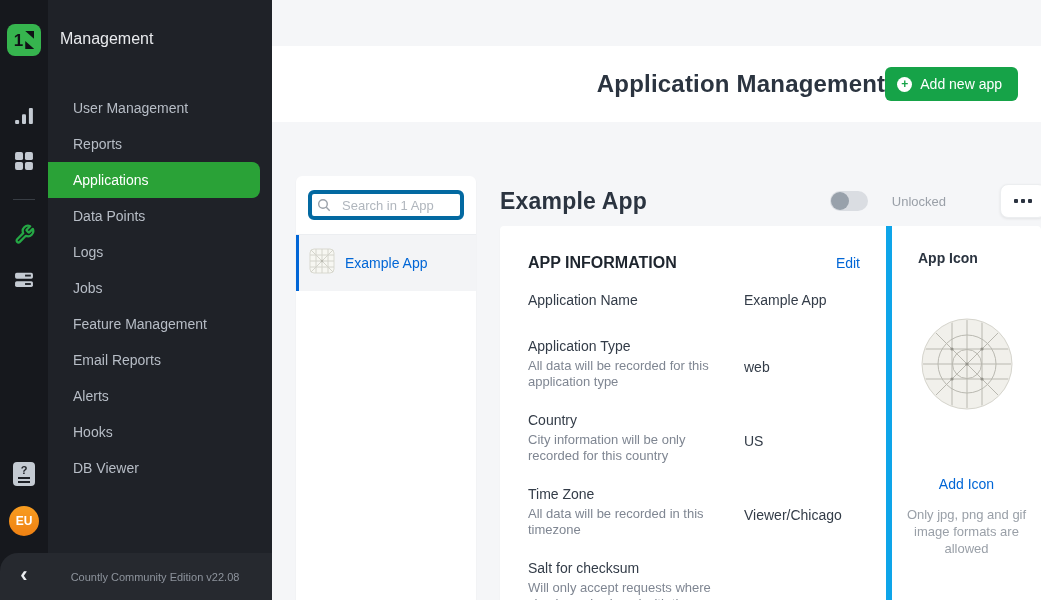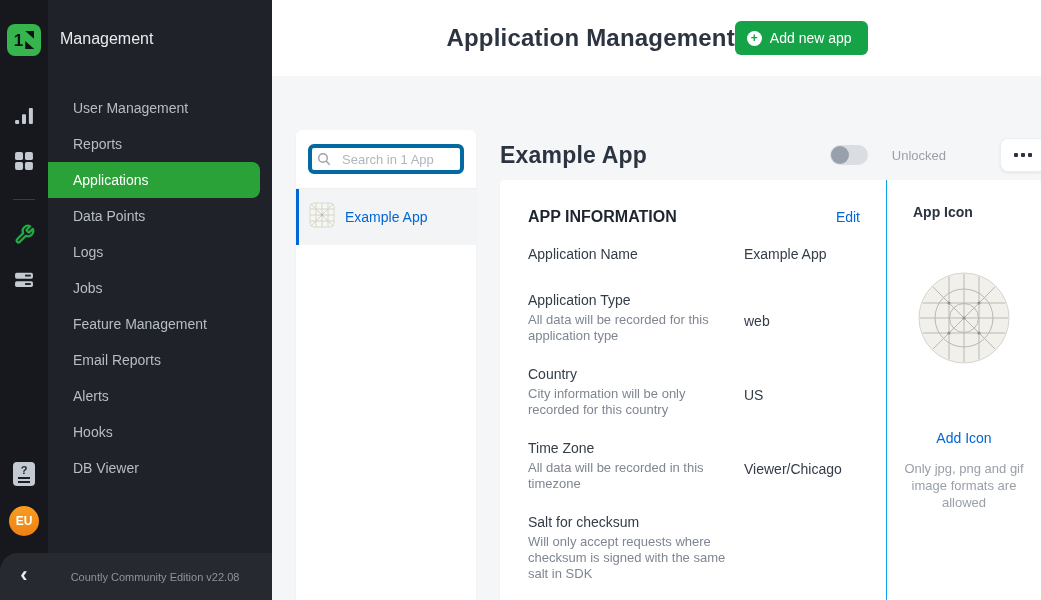--- a/index.html
+++ b/index.html
@@ -31,21 +31,21 @@
   .menu-items { margin-top:42px; display:flex; flex-direction:column; }
   .menu-item { height:36px; display:flex; align-items:center; padding-left:25px; color:#b7bdc6; font-size:14px; cursor:pointer; }
   .menu-item.active { background:#2aa237; color:#fff; border-radius:0 8px 8px 0; margin-right:12px; padding-left:25px; }
 
   .side-footer { position:absolute; left:0; right:0; bottom:0; height:47px; background:#26292f; border-radius:18px 0 0 0; display:flex; align-items:center; z-index:3; }
   .collapse { width:48px; display:flex; align-items:center; justify-content:center; color:#eceef1; font-size:22px; font-weight:700; cursor:pointer; line-height:0; padding-bottom:4px; }
   .version { flex:1; text-align:center; color:#8d939c; font-size:11px; padding-right:10px; }
 
   
   .main { flex:1; display:flex; flex-direction:column; min-width:0; }
-  .topbar { height:76px; background:#fff; display:flex; align-items:center; justify-content:center; padding:0 23px 0 24px; flex-shrink:0; }
+  .topbar { height:76px; background:#fff; display:flex; align-items:center; justify-content:flex-end; padding:0 23px 0 24px; flex-shrink:0;margin-top:46px; }
   .page-title { font-size:24px; font-weight:600; color:#2b3440; letter-spacing:.2px; }
   .add-btn { background:#16a348; border:none; color:#fff; height:34px; padding:0 16px 0 12px; border-radius:6px; font-size:14px; font-family:inherit; display:flex; align-items:center; gap:8px; cursor:pointer; }
   .plus-ic { width:15px; height:15px; background:#fff; color:#16a348; border-radius:50%; font-size:12px; font-weight:700; line-height:15px; text-align:center; }
 
   .content { flex:1; position:relative; background:#f5f6f8; }
 
   
   .app-list { position:absolute; left:24px; top:54px; width:180px; bottom:-6px; background:#fff; border-radius:6px 6px 0 0; box-shadow:0 1px 2px rgba(0,0,0,.05); }
   .search-wrap { padding:14px 12px; border-bottom:1px solid #eceef1; position:relative; }
   .search-input { width:100%; height:30px; border:4px solid #0369a1; border-radius:6px; padding:0 8px 0 30px; font-size:13px; font-family:inherit; color:#333c48; outline:none; }
@@ -72,21 +72,21 @@
   .section-title { font-size:16px; font-weight:700; color:#1e252e; }
   .edit-link { font-size:14px; color:#0166d6; text-decoration:none; cursor:pointer; }
   .info-row { display:flex; margin-bottom:22px; }
   .info-row.first { margin-bottom:30px; }
   .info-left { width:216px; flex-shrink:0; padding-right:16px; }
   .info-label { font-size:14px; font-weight:400; color:#333c48; }
   .info-desc { margin-top:4px; font-size:13px; line-height:16px; color:#7f8692; }
   .info-value { font-size:14px; color:#333c48; }
   .info-value.offset { margin-top:21px; }
 
-  .icon-col { flex:1; border-left:1px solid #0ea5e9; padding-top:24px; display:flex; flex-direction:column; align-items:center; }
+  .icon-col { flex:1; border-left:6px solid #0ea5e9; padding-top:24px; display:flex; flex-direction:column; align-items:center; }
   .icon-col-title { align-self:flex-start; margin-left:26px; font-size:14px; font-weight:700; color:#2b3440; }
   .big-icon { margin-top:52px; }
   .add-icon-link { margin-top:62px; color:#0166d6; font-size:14px; cursor:pointer; }
   .icon-hint { margin-top:14px; width:126px; text-align:center; font-size:13px; line-height:17px; color:#9aa0a8; }
 </style>
 </head>
 <body>
 
 <div class="app">
 

